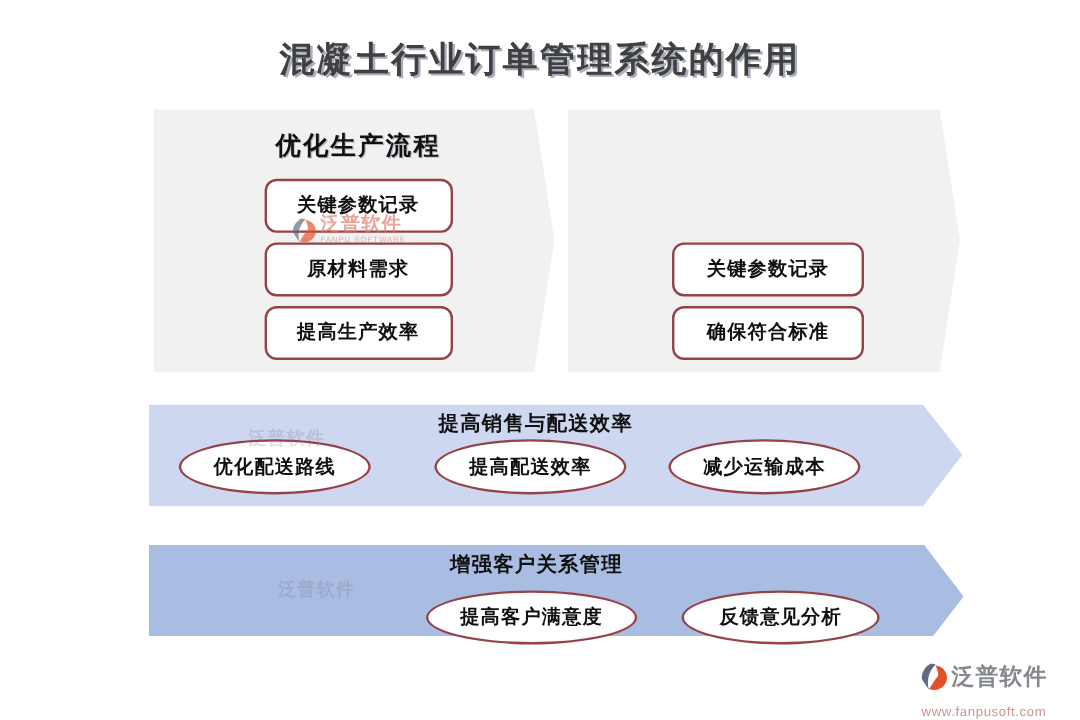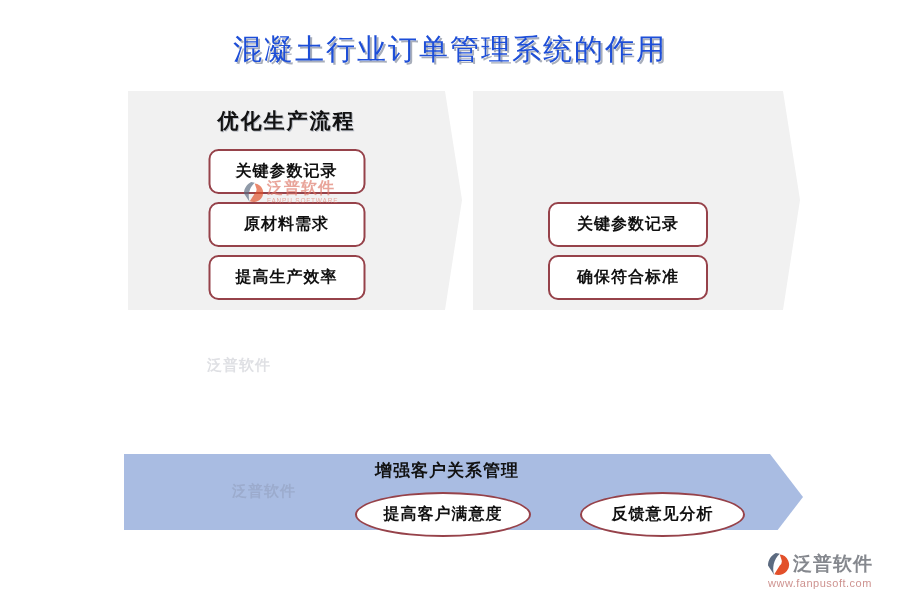--- a/index.html
+++ b/index.html
@@ -3,28 +3,28 @@
 <meta charset="utf-8">
 <style>
   html,body{margin:0;padding:0;background:#ffffff;}
   .canvas{
     position:relative;width:900px;height:600px;background:#ffffff;overflow:hidden;
     font-family:"Liberation Serif","DejaVu Serif",serif;
   }
   
   .title{
     position:absolute;left:0;top:30px;width:100%;text-align:center;
-    font-size:29px;font-weight:normal;letter-spacing:2px;color:#1d4ed8;
+    font-size:29px;font-weight:bold;letter-spacing:2px;color:#404040;
     text-shadow:2px 2px 0 #a8aebb;
   }
   
   .gblock{position:absolute;top:91px;height:219px;background:#f1f1f1;}
   .gblock.left{left:128px;width:334px;clip-path:polygon(0 0,317px 0,334px 109px,317px 219px,0 219px);}
   .gblock.right{left:473px;width:327px;clip-path:polygon(0 0,310px 0,327px 109px,310px 219px,0 219px);}
-  .gblock .inner{position:absolute;left:0;top:0;height:100%;}
+  .gblock .inner{position:absolute;left:12px;top:0;height:100%;}
   .gblock.left .inner{width:317px;}
   .gblock.right .inner{width:310px;}
   .gheading{
     position:absolute;top:16px;left:0;width:100%;text-align:center;
     font-size:21px;font-weight:bold;color:#121212;letter-spacing:2px;
     text-shadow:1px 1px 0 #b8bcc4;
   }
   .gbtn{
     position:absolute;left:50%;transform:translateX(-50%);
     height:45px;background:#ffffff;border:2px solid #96424a;border-radius:10px;
@@ -52,37 +52,37 @@
   .band.b2 .bheading{top:5px;}
   .oval{
     position:absolute;background:#ffffff;border:2px solid #96424a;border-radius:50%;
     display:flex;align-items:center;justify-content:center;
     font-size:16px;font-weight:bold;color:#101010;letter-spacing:1px;
     box-sizing:border-box;white-space:nowrap;
   }
   .band.b1 .oval{top:29px;height:46px;}
   .band.b2 .oval{top:38px;height:45px;}
   .b1o1{left:25px;width:160px;} .b1o2{left:238px;width:160px;} .b1o3{left:433px;width:160px;}
-  .b2o1{left:25px;width:160px;} .b2o2{left:231px;width:176px;} .b2o3{left:456px;width:165px;}
+  .b2o1{left:25px;width:160px;} .b2o2{left:231px;width:176px;} .b2o3{left:444px;width:165px;}
   
   .wm{position:absolute;display:flex;align-items:flex-start;gap:3px;pointer-events:none;}
   .wm-main{left:244px;top:180px;opacity:0.85;}
   .wm-text-col{display:flex;flex-direction:column;line-height:1;}
   .wm-brand{font-size:16px;font-weight:bold;color:rgba(222,118,102,0.78);letter-spacing:1px;}
   .wm-en{font-size:6.5px;color:rgba(222,118,102,0.70);letter-spacing:0.8px;margin-top:2px;
          font-family:"Liberation Sans",sans-serif;}
   .wm-faint{position:absolute;font-size:15px;font-weight:bold;color:rgba(110,115,130,0.22);
             letter-spacing:1px;pointer-events:none;}
   .wm-f1{left:207px;top:356px;}
   .wm-f2{left:232px;top:482px;}
   
   .footer{position:absolute;left:768px;top:551px;width:128px;}
   .footer .row{display:flex;align-items:center;gap:3px;}
   .footer .brand{font-size:19px;font-weight:bold;color:#85888e;letter-spacing:1px;white-space:nowrap;}
-  .footer .url{font-size:11px;color:#ce9390;margin-top:0px;letter-spacing:0.5px;
+  .footer .url{font-size:11px;color:#ce9390;margin-top:11px;letter-spacing:0.5px;
                font-family:"Liberation Sans",sans-serif;}
 </style>
 </head>
 <body>
 
 <div class="canvas">
 
   <div class="title">混凝土行业订单管理系统的作用</div>
 
   <div class="gblock left">
@@ -94,20 +94,28 @@
     </div>
   </div>
 
   <div class="gblock right">
     <div class="inner">
       <div class="gbtn r2">关键参数记录</div>
       <div class="gbtn r3">确保符合标准</div>
     </div>
   </div>
 
+  <div class="band b1">
+    <div class="inner">
+      <div class="bheading">提高销售与配送效率</div>
+      <div class="oval b1o1">优化配送路线</div>
+      <div class="oval b1o2">提高配送效率</div>
+      <div class="oval b1o3">减少运输成本</div>
+    </div>
+  </div>
 
   <div class="band b2">
     <div class="inner">
       <div class="bheading">增强客户关系管理</div>
       <div class="oval b2o2">提高客户满意度</div>
       <div class="oval b2o3">反馈意见分析</div>
     </div>
   </div>
 
   <div class="wm wm-main">

